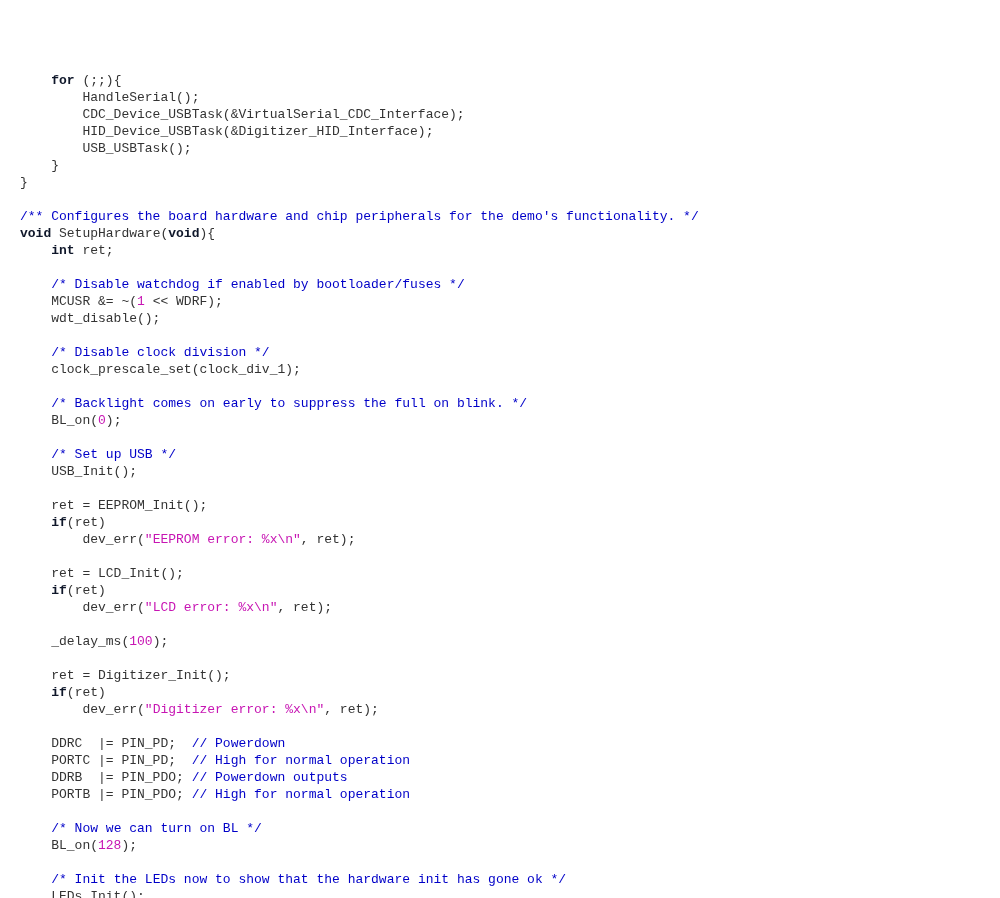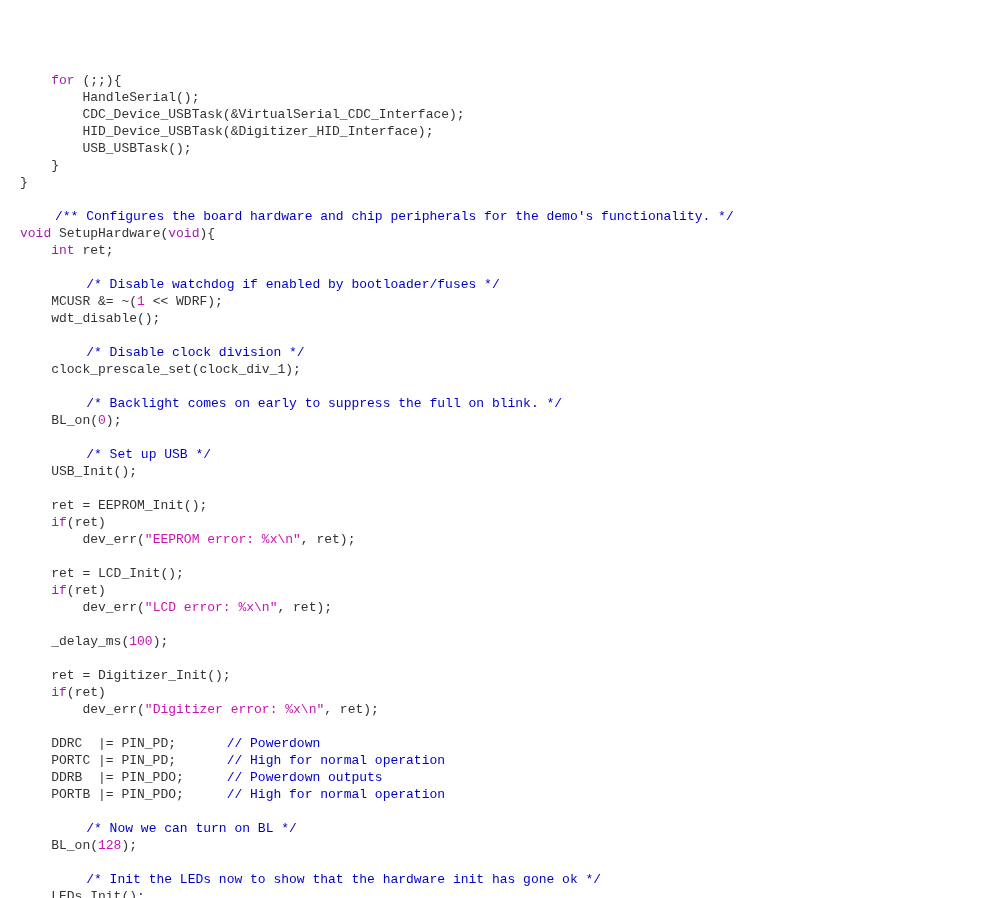--- a/index.html
+++ b/index.html
@@ -6,22 +6,22 @@
   body {
     background: #ffffff;
     font-family: "Consolas", "Monaco", "Courier New", monospace;
     font-size: 13px;
     line-height: 17px;
     color: #333333;
     padding: 4px 0 20px 20px;
     white-space: pre;
   }
   .code-line { display: block; }
-  .kw   { color: #a21caf; font-weight: normal; }  
-  .com  { color: #0000c8; margin-left: 35px; }                      
+  .kw   { color: #0f172a; font-weight: bold; }  
+  .com  { color: #0000c8; }                      
   .str  { color: #c715b3; }                      
   .num  { color: #c715b3; }                      
   .plain{ color: #333333; }
 </style>
 </head>
 <body>
 
 
 
 <div id="code-block"><span class="code-line"><span class="plain">    </span><span class="kw">for</span><span class="plain"> (;;){</span></span><span class="code-line"><span class="plain">        HandleSerial();</span></span><span class="code-line"><span class="plain">        CDC_Device_USBTask(&amp;VirtualSerial_CDC_Interface);</span></span><span class="code-line"><span class="plain">        HID_Device_USBTask(&amp;Digitizer_HID_Interface);</span></span><span class="code-line"><span class="plain">        USB_USBTask();</span></span><span class="code-line"><span class="plain">    }</span></span><span class="code-line"><span class="plain">}</span></span><span class="code-line">&nbsp;</span><span class="code-line"><span class="com">/** Configures the board hardware and chip peripherals for the demo's functionality. */</span></span><span class="code-line"><span class="kw">void</span><span class="plain"> SetupHardware(</span><span class="kw">void</span><span class="plain">){</span></span><span class="code-line"><span class="plain">    </span><span class="kw">int</span><span class="plain"> ret;</span></span><span class="code-line">&nbsp;</span><span class="code-line"><span class="plain">    </span><span class="com">/* Disable watchdog if enabled by bootloader/fuses */</span></span><span class="code-line"><span class="plain">    MCUSR &amp;= ~(</span><span class="num">1</span><span class="plain"> &lt;&lt; WDRF);</span></span><span class="code-line"><span class="plain">    wdt_disable();</span></span><span class="code-line">&nbsp;</span><span class="code-line"><span class="plain">    </span><span class="com">/* Disable clock division */</span></span><span class="code-line"><span class="plain">    clock_prescale_set(clock_div_1);</span></span><span class="code-line">&nbsp;</span><span class="code-line"><span class="plain">    </span><span class="com">/* Backlight comes on early to suppress the full on blink. */</span></span><span class="code-line"><span class="plain">    BL_on(</span><span class="num">0</span><span class="plain">);</span></span><span class="code-line">&nbsp;</span><span class="code-line"><span class="plain">    </span><span class="com">/* Set up USB */</span></span><span class="code-line"><span class="plain">    USB_Init();</span></span><span class="code-line">&nbsp;</span><span class="code-line"><span class="plain">    ret = EEPROM_Init();</span></span><span class="code-line"><span class="plain">    </span><span class="kw">if</span><span class="plain">(ret)</span></span><span class="code-line"><span class="plain">        dev_err(</span><span class="str">"EEPROM error: %x\n"</span><span class="plain">, ret);</span></span><span class="code-line">&nbsp;</span><span class="code-line"><span class="plain">    ret = LCD_Init();</span></span><span class="code-line"><span class="plain">    </span><span class="kw">if</span><span class="plain">(ret)</span></span><span class="code-line"><span class="plain">        dev_err(</span><span class="str">"LCD error: %x\n"</span><span class="plain">, ret);</span></span><span class="code-line">&nbsp;</span><span class="code-line"><span class="plain">    _delay_ms(</span><span class="num">100</span><span class="plain">);</span></span><span class="code-line">&nbsp;</span><span class="code-line"><span class="plain">    ret = Digitizer_Init();</span></span><span class="code-line"><span class="plain">    </span><span class="kw">if</span><span class="plain">(ret)</span></span><span class="code-line"><span class="plain">        dev_err(</span><span class="str">"Digitizer error: %x\n"</span><span class="plain">, ret);</span></span><span class="code-line">&nbsp;</span><span class="code-line"><span class="plain">    DDRC  |= PIN_PD;  </span><span class="com">// Powerdown</span></span><span class="code-line"><span class="plain">    PORTC |= PIN_PD;  </span><span class="com">// High for normal operation</span></span><span class="code-line"><span class="plain">    DDRB  |= PIN_PDO; </span><span class="com">// Powerdown outputs</span></span><span class="code-line"><span class="plain">    PORTB |= PIN_PDO; </span><span class="com">// High for normal operation</span></span><span class="code-line">&nbsp;</span><span class="code-line"><span class="plain">    </span><span class="com">/* Now we can turn on BL */</span></span><span class="code-line"><span class="plain">    BL_on(</span><span class="num">128</span><span class="plain">);</span></span><span class="code-line">&nbsp;</span><span class="code-line"><span class="plain">    </span><span class="com">/* Init the LEDs now to show that the hardware init has gone ok */</span></span><span class="code-line"><span class="plain">    LEDs_Init();</span></span></div>

